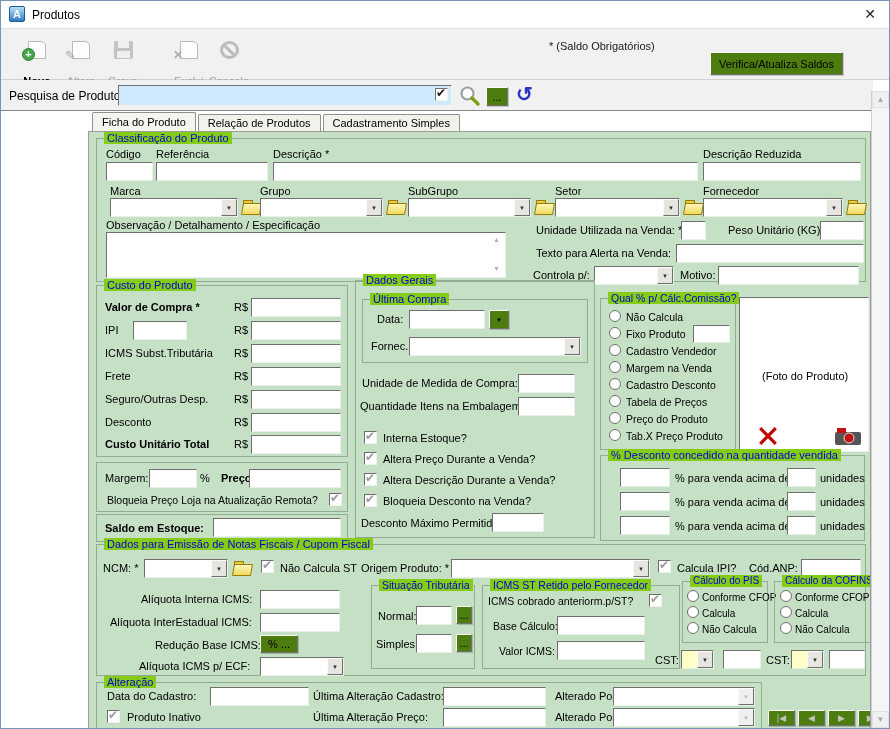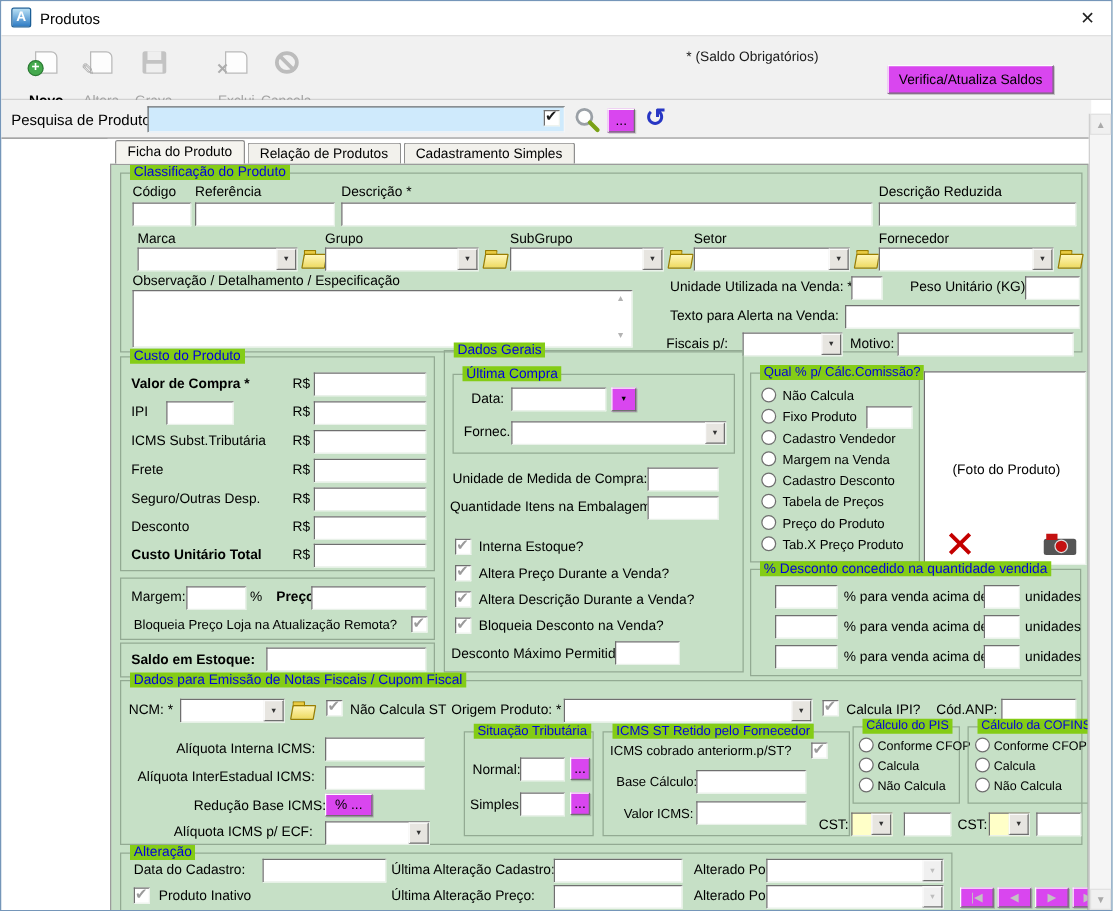--- a/index.html
+++ b/index.html
@@ -68,21 +68,21 @@
   textarea.T{resize:none}
   .C{position:absolute;height:19px;background:#fff;border:1px solid;border-color:#6f6f6f #e9f1e9 #e9f1e9 #6f6f6f}
   .dd{position:absolute;right:0;top:0;bottom:0;width:16px;background:#e7e5e0;border:1px solid;border-color:#fbfbfb #6f6f6f #6f6f6f #fbfbfb;color:#333;font-size:6px;display:flex;align-items:center;justify-content:center}
   .dd::before{content:"▼"}
   .C.dis .dd{color:#bdbdbd;background:#f0f0f0}
   .C.yellow{background:#ffffc8}
   .CB{position:absolute;width:13px;height:13px;background:#fff;border:1px solid;border-color:#6f6f6f #eef3ee #eef3ee #6f6f6f}
   .CB.chk::after{content:"✔";position:absolute;left:0;top:-3px;font-size:12px;color:#9b9b9b}
   .CB.chk.en::after{color:#1a1a1a}
   .RD{position:absolute;width:12px;height:12px;border-radius:50%;background:#fff;border:1px solid #6f6f6f}
-  .B{position:absolute;background:#d946ef;border:1px solid;border-color:#fcfcfc #707070 #707070 #fcfcfc;box-shadow:1px 1px 0 rgba(0,0,0,.18);font:inherit;text-align:center}
+  .B{position:absolute;background:#4d7c0f;border:1px solid;border-color:#fcfcfc #707070 #707070 #fcfcfc;box-shadow:1px 1px 0 rgba(0,0,0,.18);font:inherit;text-align:center}
   .grp{position:absolute;border:1px solid #93aa93}
   .gt{position:absolute;top:-7px;left:7px;background:#84cc16;padding:0 3px;color:#0000dd;line-height:12px;white-space:nowrap}
   .folder{position:absolute;width:18px;height:13px}
   .folder::before{content:"";position:absolute;left:1px;top:0;width:8px;height:4px;background:#e9cb43;border:1px solid #9a7d00;border-bottom:none;border-radius:1px 1px 0 0}
   .folder::after{content:"";position:absolute;left:0;top:3px;width:17px;height:10px;background:linear-gradient(#fff6b8,#eeda61);border:1px solid #9a7d00;border-radius:1px;transform:skewX(-10deg)}
   .photo{position:absolute;background:#fff;border:1px solid;border-color:#6f6f6f #eef3ee #eef3ee #6f6f6f}
   .spin{position:absolute;color:#b3b3b3;font-size:7px;line-height:7px}
   .navbtn{position:absolute;width:27px;height:16px;color:#c2c2c2;font-size:9px;line-height:14px}
   .nf::before{content:"|◀"}.np::before{content:"◀"}.nn::before{content:"▶"}.nl::before{content:"▶|"}
 
@@ -204,21 +204,21 @@
         <textarea class="T" style="left: 9px; top: 93px; width: 400px; height: 46px;"></textarea>
         <span class="spin" style="left:396px;top:97px">▲</span>
         <span class="spin" style="left:396px;top:126px">▼</span>
 
         <span class="L" style="left:439px;top:85px">Unidade Utilizada na Venda: *</span>
         <input class="T" style="left: 584px; top: 82px; width: 25px;">
         <span class="L" style="left:631px;top:85px">Peso Unitário (KG):</span>
         <input class="T" style="left: 723px; top: 82px; width: 44px;">
         <span class="L" style="left:439px;top:108px">Texto para Alerta na Venda:</span>
         <input class="T" style="left: 579px; top: 105px; width: 188px;">
-        <span class="L" style="left:436px;top:130px">Fiscais p/:</span>
+        <span class="L" style="left:436px;top:130px">Controla p/:</span>
         <div class="C" style="left:497px;top:127px;width:80px">
             <span class="dd"></span>
           </div>
         <span class="L" style="left:583px;top:130px">Motivo:</span>
         <input class="T" style="left: 621px; top: 127px; width: 141px;">
       </div>
 
       <div class="grp" style="left:7px;top:153px;width:252px;height:172px">
         <span class="gt">Custo do Produto</span>
         <span class="L bold" style="left:8px;top:15px">Valor de Compra *</span>

